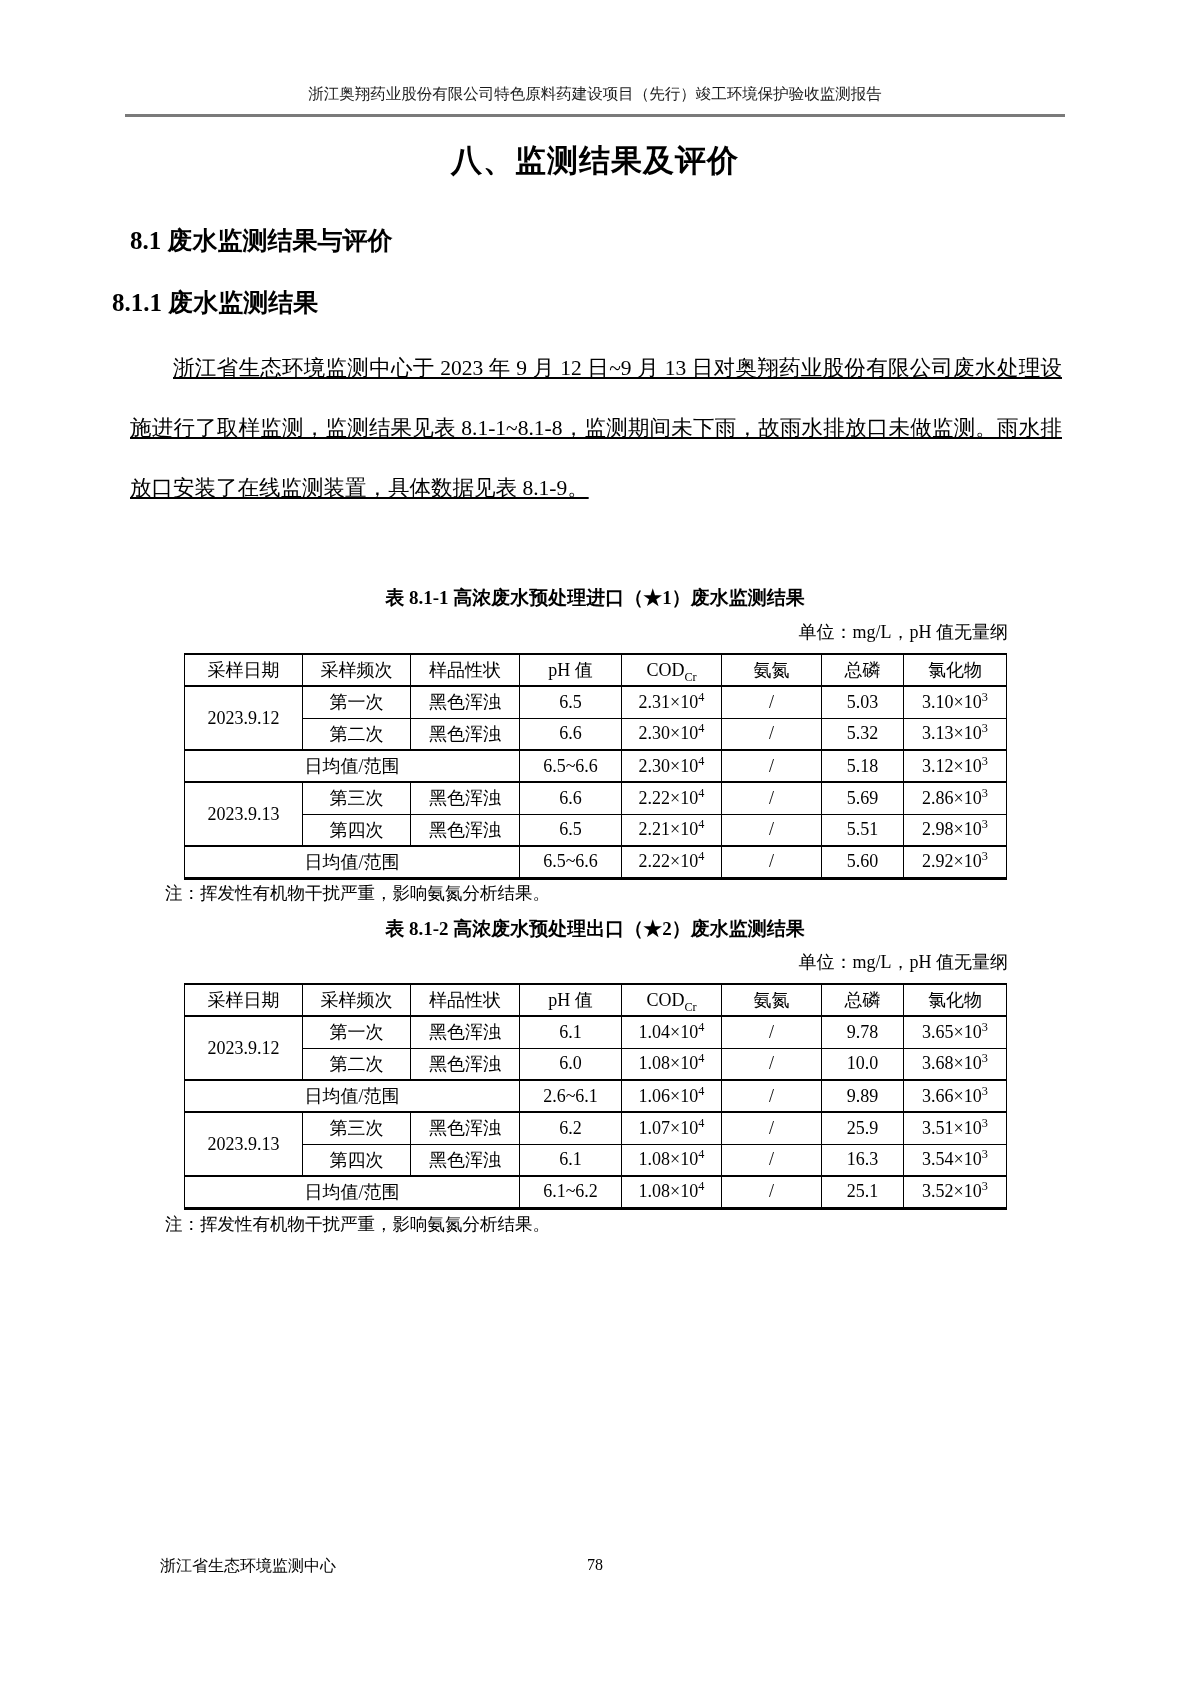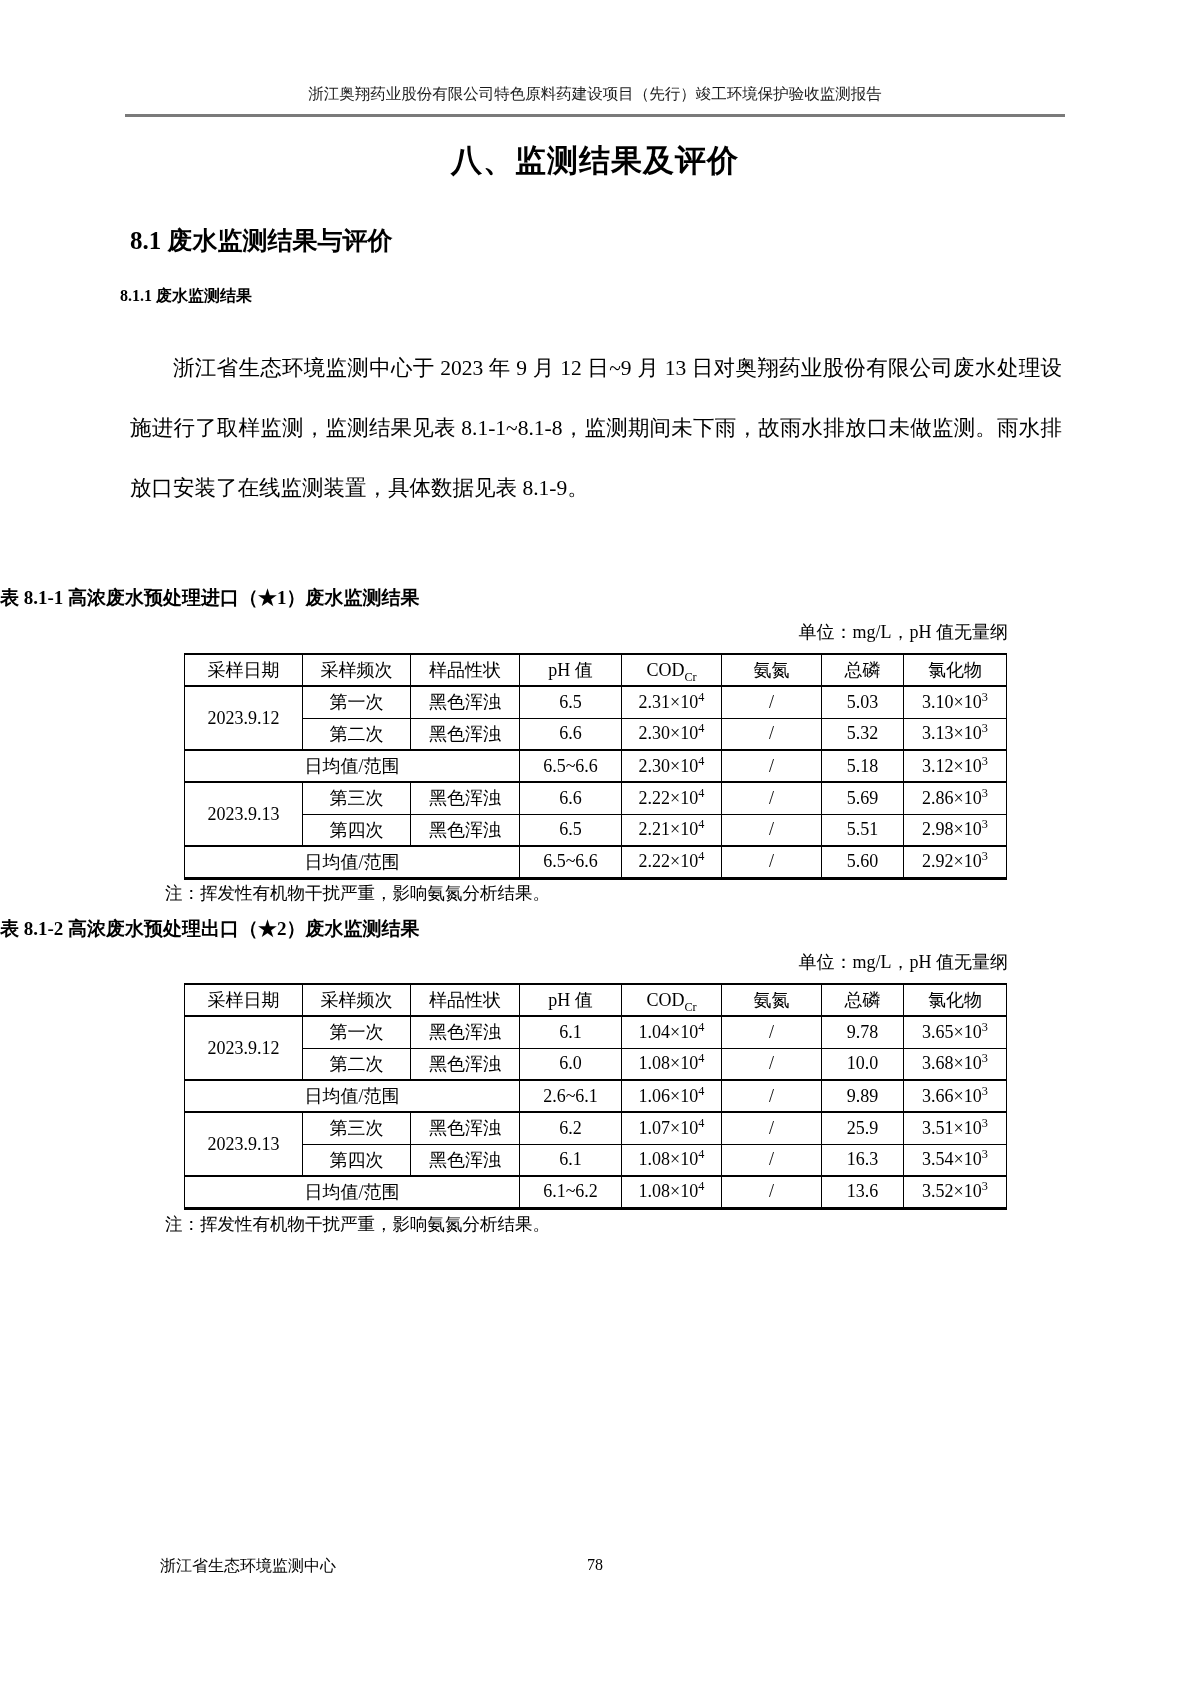--- a/index.html
+++ b/index.html
@@ -31,36 +31,38 @@
     letter-spacing: 1px;
   }
   .h-section {
     position: absolute;
     top: 224px; left: 130px;
     font-size: 25px;
     font-weight: bold;
   }
   .h-subsection {
     position: absolute;
-    top: 286px; left: 120px;
-    font-size: 16px;
+    top: 286px; left: 112px;
+    font-size: 25px;
     font-weight: bold;
   }
   .body-paragraph {
     position: absolute;
     top: 338px; left: 130px;
     width: 932px;
     font-size: 21.5px;
     line-height: 60px;
     text-indent: 2em;
     text-align: justify;
+    text-decoration: underline;
   }
   .table-caption {
     position: absolute;
     left: 0; right: 0;
+    text-align: center;
     font-size: 19px;
     font-weight: bold;
   }
   .caption-1 { top: 585px; }
   .caption-2 { top: 916px; }
   .unit-note {
     position: absolute;
     right: 182px;
     font-size: 18px;
     text-align: right;
@@ -276,21 +278,21 @@
           <td>1.08×10<sup>4</sup></td>
           <td>/</td>
           <td>16.3</td>
           <td>3.54×10<sup>3</sup></td>
         </tr>
         <tr class="daily">
           <td colspan="3">日均值/范围</td>
           <td>6.1~6.2</td>
           <td>1.08×10<sup>4</sup></td>
           <td>/</td>
-          <td>13.6</td>
+          <td>25.1</td>
           <td>3.52×10<sup>3</sup></td>
         </tr>
       </tbody>
     </table>
   <div class="table-note note-2">注：挥发性有机物干扰严重，影响氨氮分析结果。</div>
 
   <div class="doc-footer">
     <span class="footer-org">浙江省生态环境监测中心</span>
     <span class="footer-page">78</span>
   </div>

